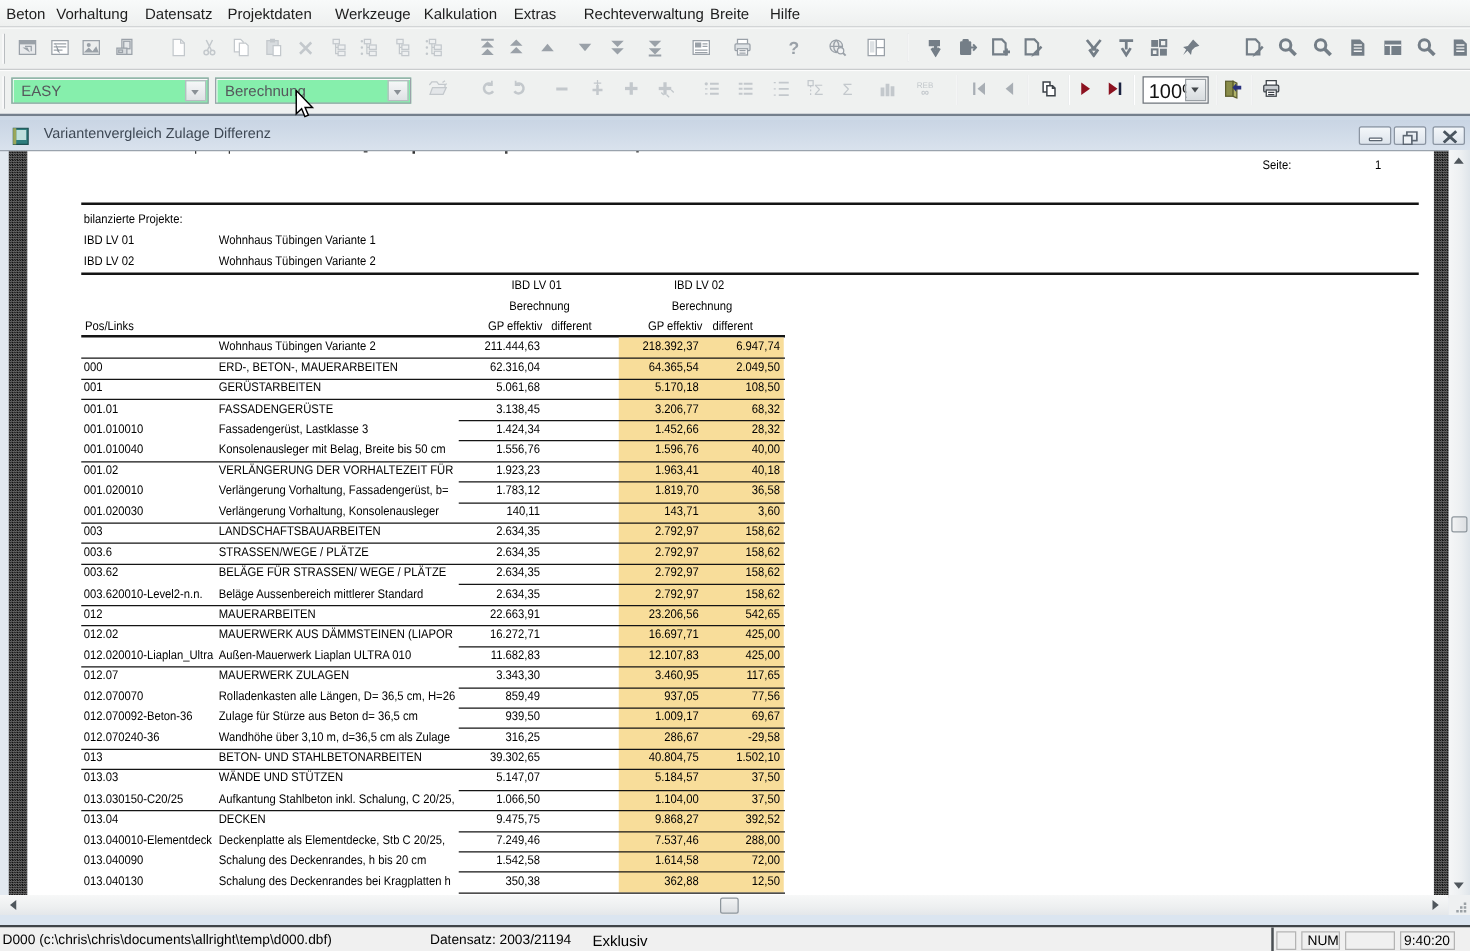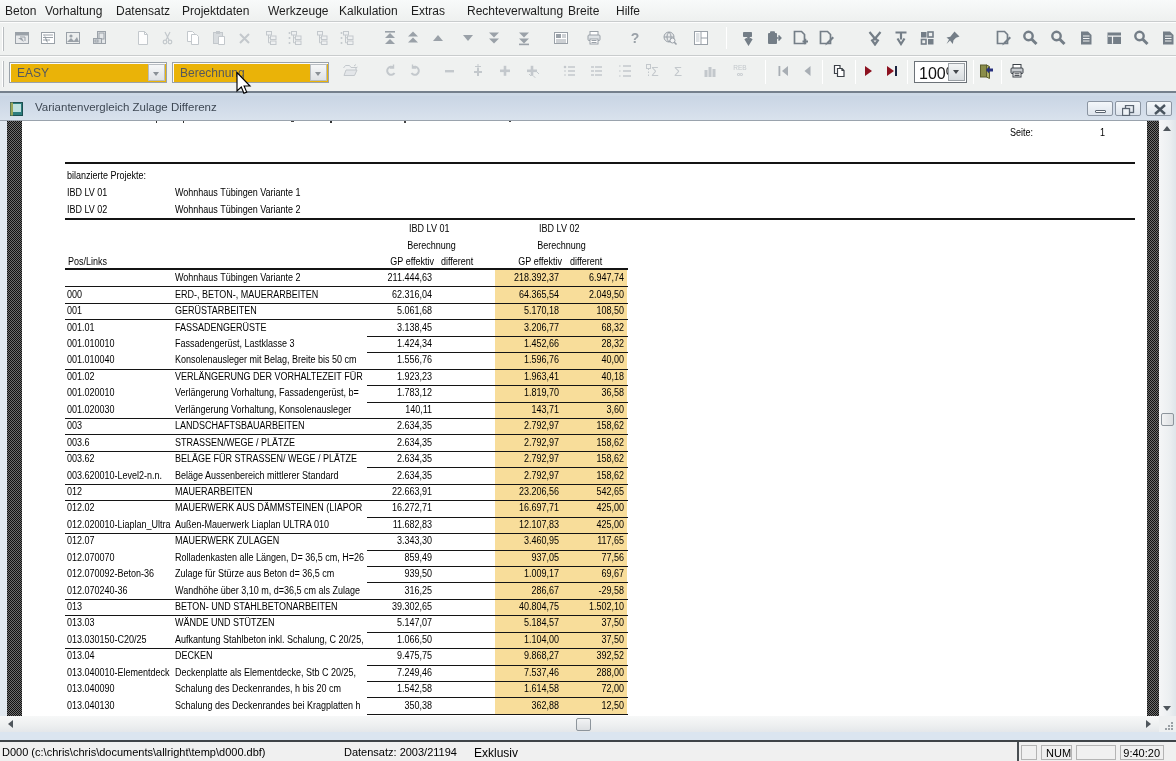--- a/index.html
+++ b/index.html
@@ -3,21 +3,21 @@
 <style>
 *{margin:0;padding:0;box-sizing:border-box}
 html,body{width:1176px;height:761px;overflow:hidden}
 body{font-family:"Liberation Sans",sans-serif;position:relative;background:#eff1f0}
 .abs{position:absolute}
 .mi{top:4px;font-size:12px;color:#1d1d1d}
 .rt,.rn{position:absolute;font-size:10px;color:#000;white-space:nowrap;line-height:10px}
 .rt{transform:scaleX(0.9);transform-origin:0 0}
 .rn{text-align:right;transform:scaleX(0.9);transform-origin:100% 0}
 .hc{position:absolute;font-size:10px;color:#000;white-space:nowrap;line-height:10px;transform:scaleX(0.9);transform-origin:50% 0}
-.combo{position:absolute;top:62px;height:21px;background:#eab308;border:1px solid #9aa2aa;box-shadow:inset 1px 1px 0 #fbfbfb}
+.combo{position:absolute;top:62px;height:21px;background:#86efac;border:1px solid #9aa2aa;box-shadow:inset 1px 1px 0 #fbfbfb}
 .combo .txt{position:absolute;left:7px;top:3px;font-size:12px;color:#55585c}
 .combo .btn{position:absolute;right:1px;top:1px;width:17px;height:17px;background:linear-gradient(#f6f7f8,#dfe2e5);border:1px solid #b7bcc1}
 .cbarr{position:absolute;right:5px;top:7px;width:0;height:0;border-left:3.5px solid transparent;border-right:3.5px solid transparent;border-top:4px solid #8a9096}
 .wbtn{position:absolute;top:101px;width:26px;height:15px;border:1px solid #8b95a2;border-radius:2px;background:linear-gradient(#f4f7fa,#dde4ec)}
 .sp{position:absolute;border:1px solid #b4b4b4;height:15px;top:745px}
 </style></head>
 <body>
 
 <div class="abs" style="left:0;top:0;width:1176px;height:21px;background:linear-gradient(#f8fafa,#eef0ef)"></div>
 <div class="abs mi" style="left:5px">Beton</div>

